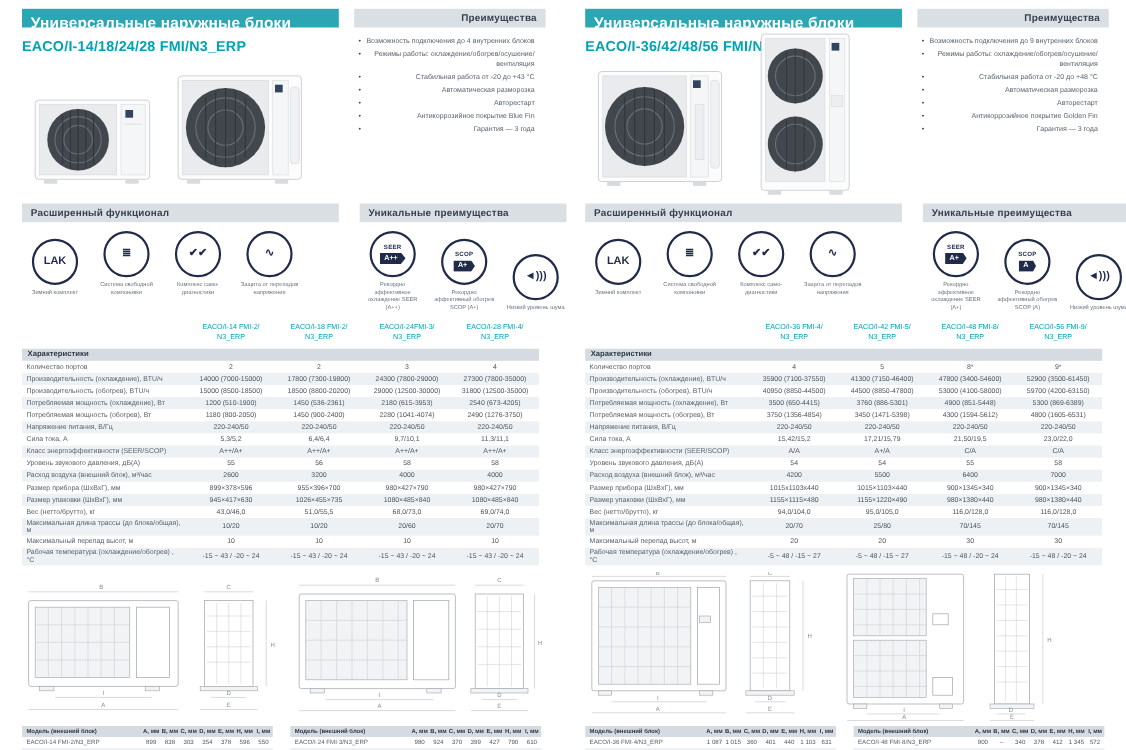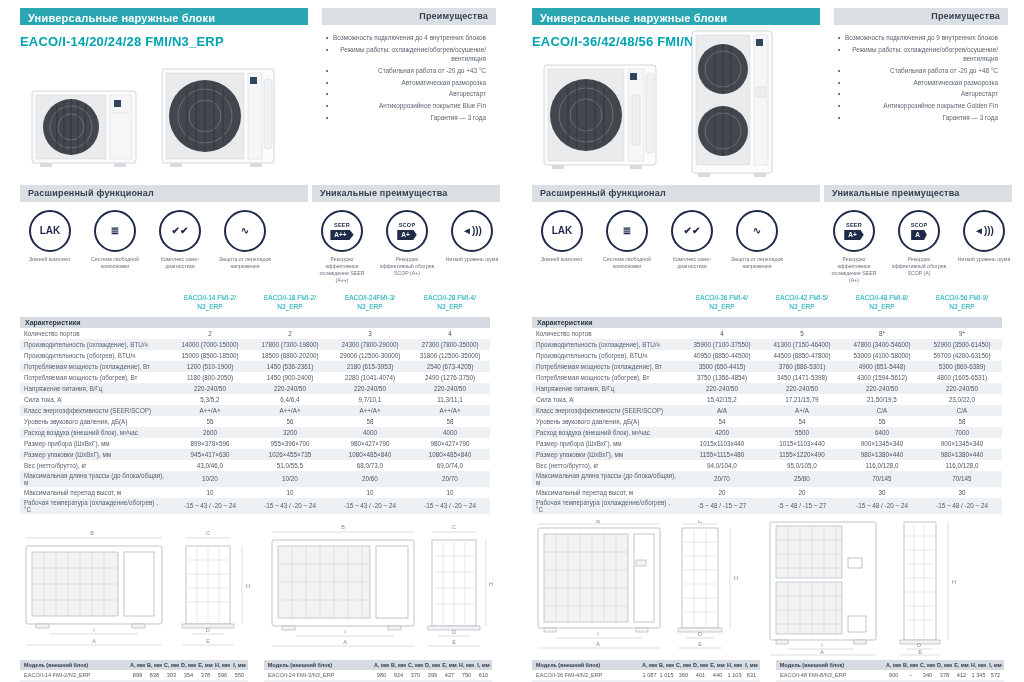--- a/index.html
+++ b/index.html
@@ -9,39 +9,39 @@
     font-family:"Liberation Sans", sans-serif; color:#4a5563;
   }
   .spread { display:flex; width:1024px; height:682px; }
   .page { width:512px; height:682px; padding:8px 16px 4px 20px; position:relative; }
 
   
   .top-row { display:flex; gap:14px; }
   .main-col { width:288px; flex:0 0 288px; }
   .adv-col  { flex:1;text-align:right; }
   .banner {
-    background:#2ba7b4; color:#ffffff; font-weight:bold; font-size:11px;
+    background:#2ba7b4; color:#ffffff; font-weight:bold; font-size:14px;
     padding:4px 8px; height:17px; letter-spacing:.2px;
   }
   .gray-bar {
     background:#dadfe4; color:#37414f; font-weight:bold; font-size:9px;
     padding:3px 8px; height:17px; letter-spacing:.2px;
   }
   .title { color:#00a3b2; font-weight:bold; font-size:13px; margin:9px 0 2px 0; letter-spacing:.2px; }
   .photos { display:flex; align-items:flex-end; gap:10px; height:128px; padding-left:6px; }
 
   .adv-list { list-style:none; margin-top:8px; padding-left:4px; }
   .adv-item { font-size:6.4px; line-height:1.45; color:#5b6570; padding-left:7px; position:relative; margin-bottom:2.5px; max-width:160px; }
   .adv-item::before { content:"•"; position:absolute; left:0; top:0; color:#3c4654; }
 
   
-  .func-row { display:flex; gap:4px; margin-top:6px; }
+  .func-row { display:flex; gap:19px; margin-top:6px; }
   .func-block { width:288px; flex:0 0 288px; }
   .uniq-block { flex:1; }
-  .icons { display:flex; gap:9px; margin-top:8px; padding-left:2px; }
+  .icons { display:flex; gap:9px; margin-top:8px; padding-left:2px;align-items:flex-end; }
   .icon-item { width:56px; text-align:center; }
   .circle {
     width:42px; height:42px; border:2.2px solid #1f2b49; border-radius:50%;
     margin:0 auto; display:flex; flex-direction:column; align-items:center; justify-content:center;
     color:#1f2b49; background:#fff;
   }
   .ic-top { font-size:5.6px; font-weight:bold; letter-spacing:.2px; }
   .ic-main { font-size:10px; font-weight:bold; line-height:1; }
   .ic-badge {
     background:#1f2b49; color:#ffffff; font-size:6.5px; font-weight:bold;
@@ -88,21 +88,21 @@
 </style>
 </head>
 <body>
 
 <div class="spread">
 
   <div class="page">
     <div class="top-row">
       <div class="main-col">
         <div class="banner">Универсальные наружные блоки</div>
-        <div class="title">EACO/I-14/20/24/28 FMI/N3_ERP</div>
+        <div class="title">EACO/I-14/18/24/28 FMI/N3_ERP</div>
         <div class="photos">
           <svg class="ph" width="118" height="112" viewBox="0 0 118 112">
             <rect x="6" y="24" width="104" height="72" rx="3" fill="#fcfcfd" stroke="#c7cbd0" stroke-width="0.8"></rect>
             <rect x="10" y="28" width="70" height="64" fill="#e9ebed" stroke="#d2d5d9" stroke-width="0.5"></rect>
             <circle cx="45" cy="60" r="28" fill="#42464d"></circle>
             <circle cx="45" cy="60" r="21" fill="none" stroke="#6a7078" stroke-width="1"></circle>
             <circle cx="45" cy="60" r="13" fill="none" stroke="#6a7078" stroke-width="1"></circle>
             <line x1="31" y1="38" x2="31" y2="82" stroke="#2e3238" stroke-width="0.8"></line>
             <line x1="38" y1="34" x2="38" y2="86" stroke="#2e3238" stroke-width="0.8"></line>
             <line x1="45" y1="32" x2="45" y2="88" stroke="#2e3238" stroke-width="0.8"></line>

